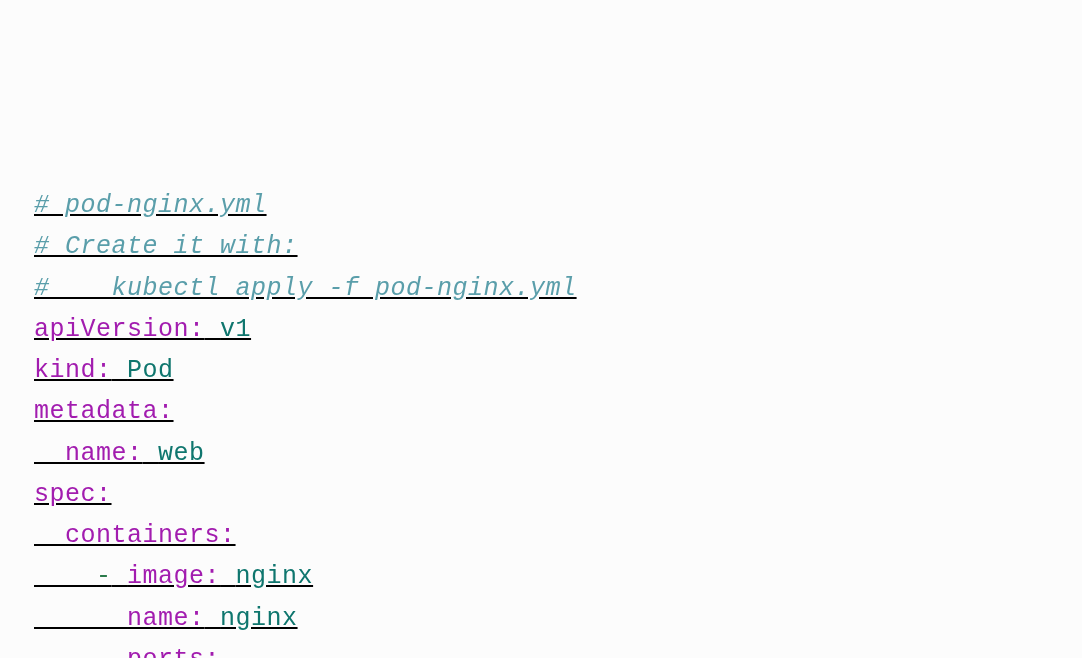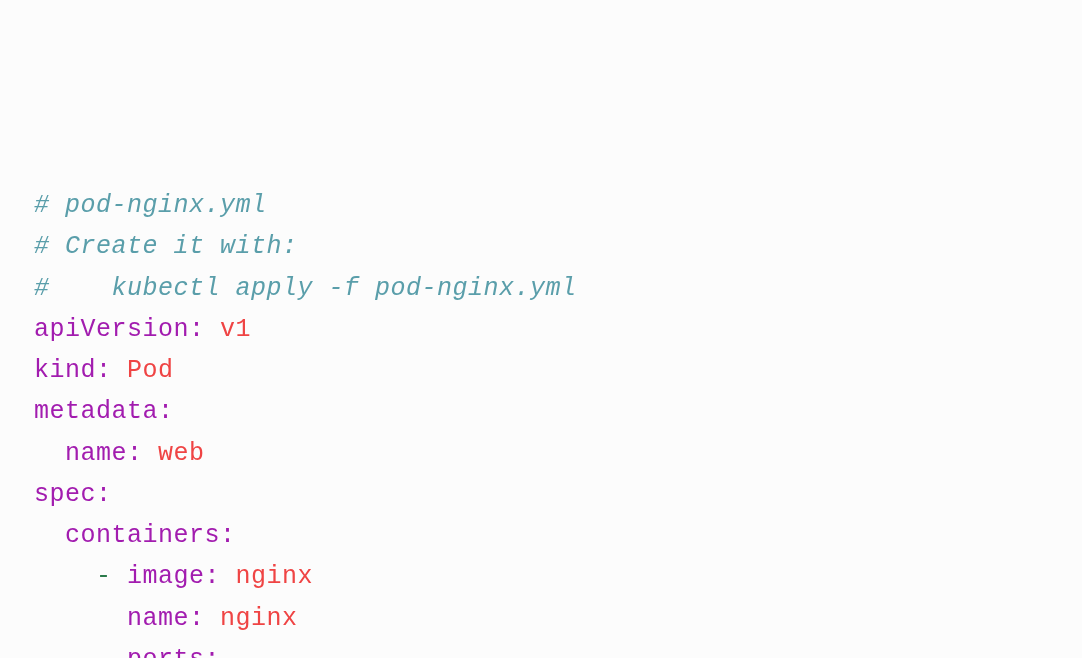--- a/index.html
+++ b/index.html
@@ -5,27 +5,27 @@
     * { margin: 0; padding: 0; box-sizing: border-box; }
     body {
       background: #fcfcfc;
       font-family: "Courier New", Courier, monospace;
       font-size: 25px;
       line-height: 1.65;
       padding: 20px 34px;
       white-space: pre;
       letter-spacing: 0.5px;
     }
-    .line { display: block; }
+    .line { display: block; text-decoration: underline; }
     .comment {
       color: #5a9eaa;
       font-style: italic;
     }
     .key    { color: #a21caf; }
-    .value  { color: #ef4444; }
+    .value  { color: #0f766e; }
     .dash   { color: #2a7a4a; }
   </style>
 </head>
 <body>
 
 
 
 <div id="code"><span class="line"><span class="comment"># pod-nginx.yml</span></span><span class="line"><span class="comment"># Create it with:</span></span><span class="line"><span class="comment">#    kubectl apply -f pod-nginx.yml</span></span><span class="line"><span class="key">apiVersion:</span><span> </span><span class="value">v1</span></span><span class="line"><span class="key">kind:</span><span> </span><span class="value">Pod</span></span><span class="line"><span class="key">metadata:</span></span><span class="line"><span>  </span><span class="key">name:</span><span> </span><span class="value">web</span></span><span class="line"><span class="key">spec:</span></span><span class="line"><span>  </span><span class="key">containers:</span></span><span class="line"><span>    </span><span class="dash">-</span><span> </span><span class="key">image:</span><span> </span><span class="value">nginx</span></span><span class="line"><span>      </span><span class="key">name:</span><span> </span><span class="value">nginx</span></span><span class="line"><span>      </span><span class="key">ports:</span></span></div>
 
 

